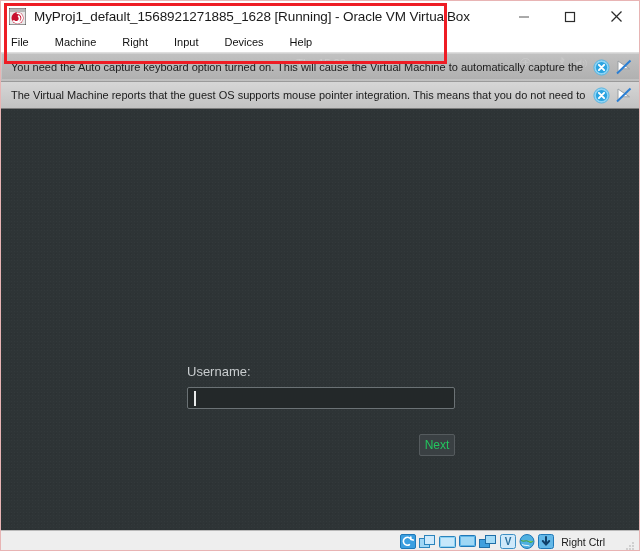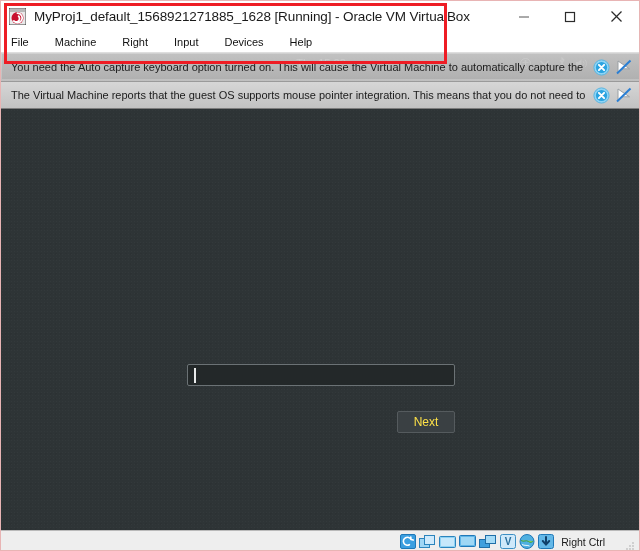--- a/index.html
+++ b/index.html
@@ -197,26 +197,26 @@
     left: 6px; top: 3px;
     width: 2px; height: 15px;
     background: #e8eaea;
   }
   .login-next-row {
     margin-top: 25px;
     display: flex;
     justify-content: flex-end;
   }
   .btn-next {
-    width: 58px;
+    width: 36px;
     height: 22px;
     background: #3a4043;
     border: 1px solid #555b5e;
     border-radius: 2px;
-    color: #fde047;
+    color: #22c55e;
     font-size: 12px;
     display: flex;
     align-items: center;
     justify-content: center;
   }
 
   
   .statusbar {
     height: 22px;
     background: #eeeeee;
@@ -352,20 +352,21 @@
           <svg width="18" height="17" viewBox="0 0 18 17">
             <path d="M3 2 L3 13 L6.5 9.8 L14.5 9.8 z" fill="#ffffff" stroke="#9aa0a4" stroke-width="1"></path>
             <line x1="2" y1="14.5" x2="15.5" y2="1.5" stroke="#2a7fd4" stroke-width="2"></line>
           </svg>
         </div>
       </div>
     </div>
 
     <div class="guest">
       <div class="login-wrap">
+        <div class="login-label">Username:</div>
         <div class="login-input">
           <div class="caret"></div>
         </div>
         <div class="login-next-row">
           <div class="btn-next">Next</div>
         </div>
       </div>
     </div>
 
     <div class="statusbar">

